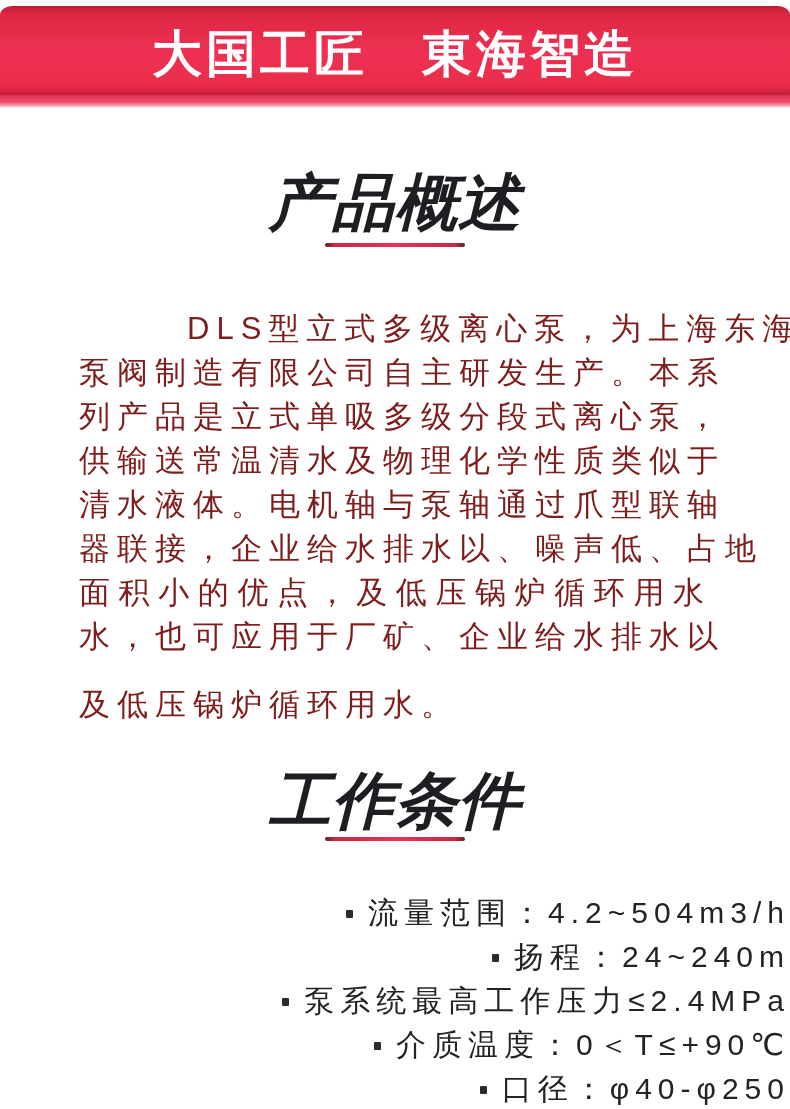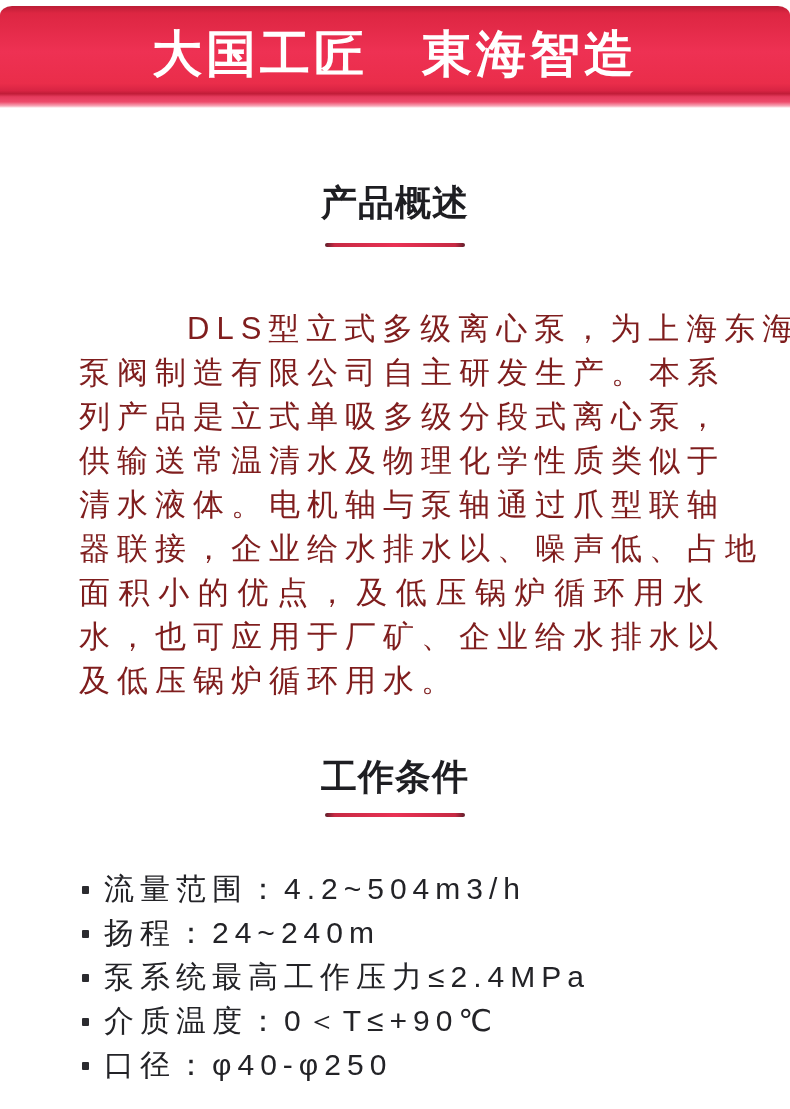--- a/index.html
+++ b/index.html
@@ -45,25 +45,26 @@
     letter-spacing: 4px;
     line-height: 1;
     padding-bottom: 6px;
     white-space: nowrap;
   }
 
   
   .section-title {
     margin: 0;
     text-align: center;
-    font-size: 36px;
+    font-size: 62px;
     line-height: 52px;
     font-weight: 700;
     color: #1e1e22;
     letter-spacing: 1px;
+    font-style: italic;
   }
   .title-overview { margin-top: 69px; }
   .title-conditions { margin-top: 48px; }
   .title-underline {
     width: 140px;
     height: 4px;
     margin: 14px auto 0 auto;
     border-radius: 2px;
     background: linear-gradient(90deg,
       #5f1f2b 0%,
@@ -82,36 +83,36 @@
     font-size: 31px;
     line-height: 44px;
     letter-spacing: 7px;
   }
   .para-line {
     text-align: justify;
     text-align-last: justify;
     white-space: nowrap;
   }
   .para-line.first { padding-left: 108px; }
-  .para-line.last  { text-align-last: left; }
+  .para-line.last  { text-align-last: left; margin-top: 24px; }
 
   
   .conditions-list {
     list-style: none;
     margin: 50px 0 0 0;
     padding: 0;
   }
   .condition-item {
     display: flex;
     align-items: center;
     height: 44px;
-    padding-left: 82px;
     color: #232327;
     font-size: 30px;
     letter-spacing: 6px;
+    justify-content: flex-end;
   }
   .bullet-dot {
     flex: 0 0 auto;
     width: 7px;
     height: 8px;
     margin-right: 15px;
     margin-top: 2px;
     border-radius: 1px;
     background: #2b2b2f;
   }

